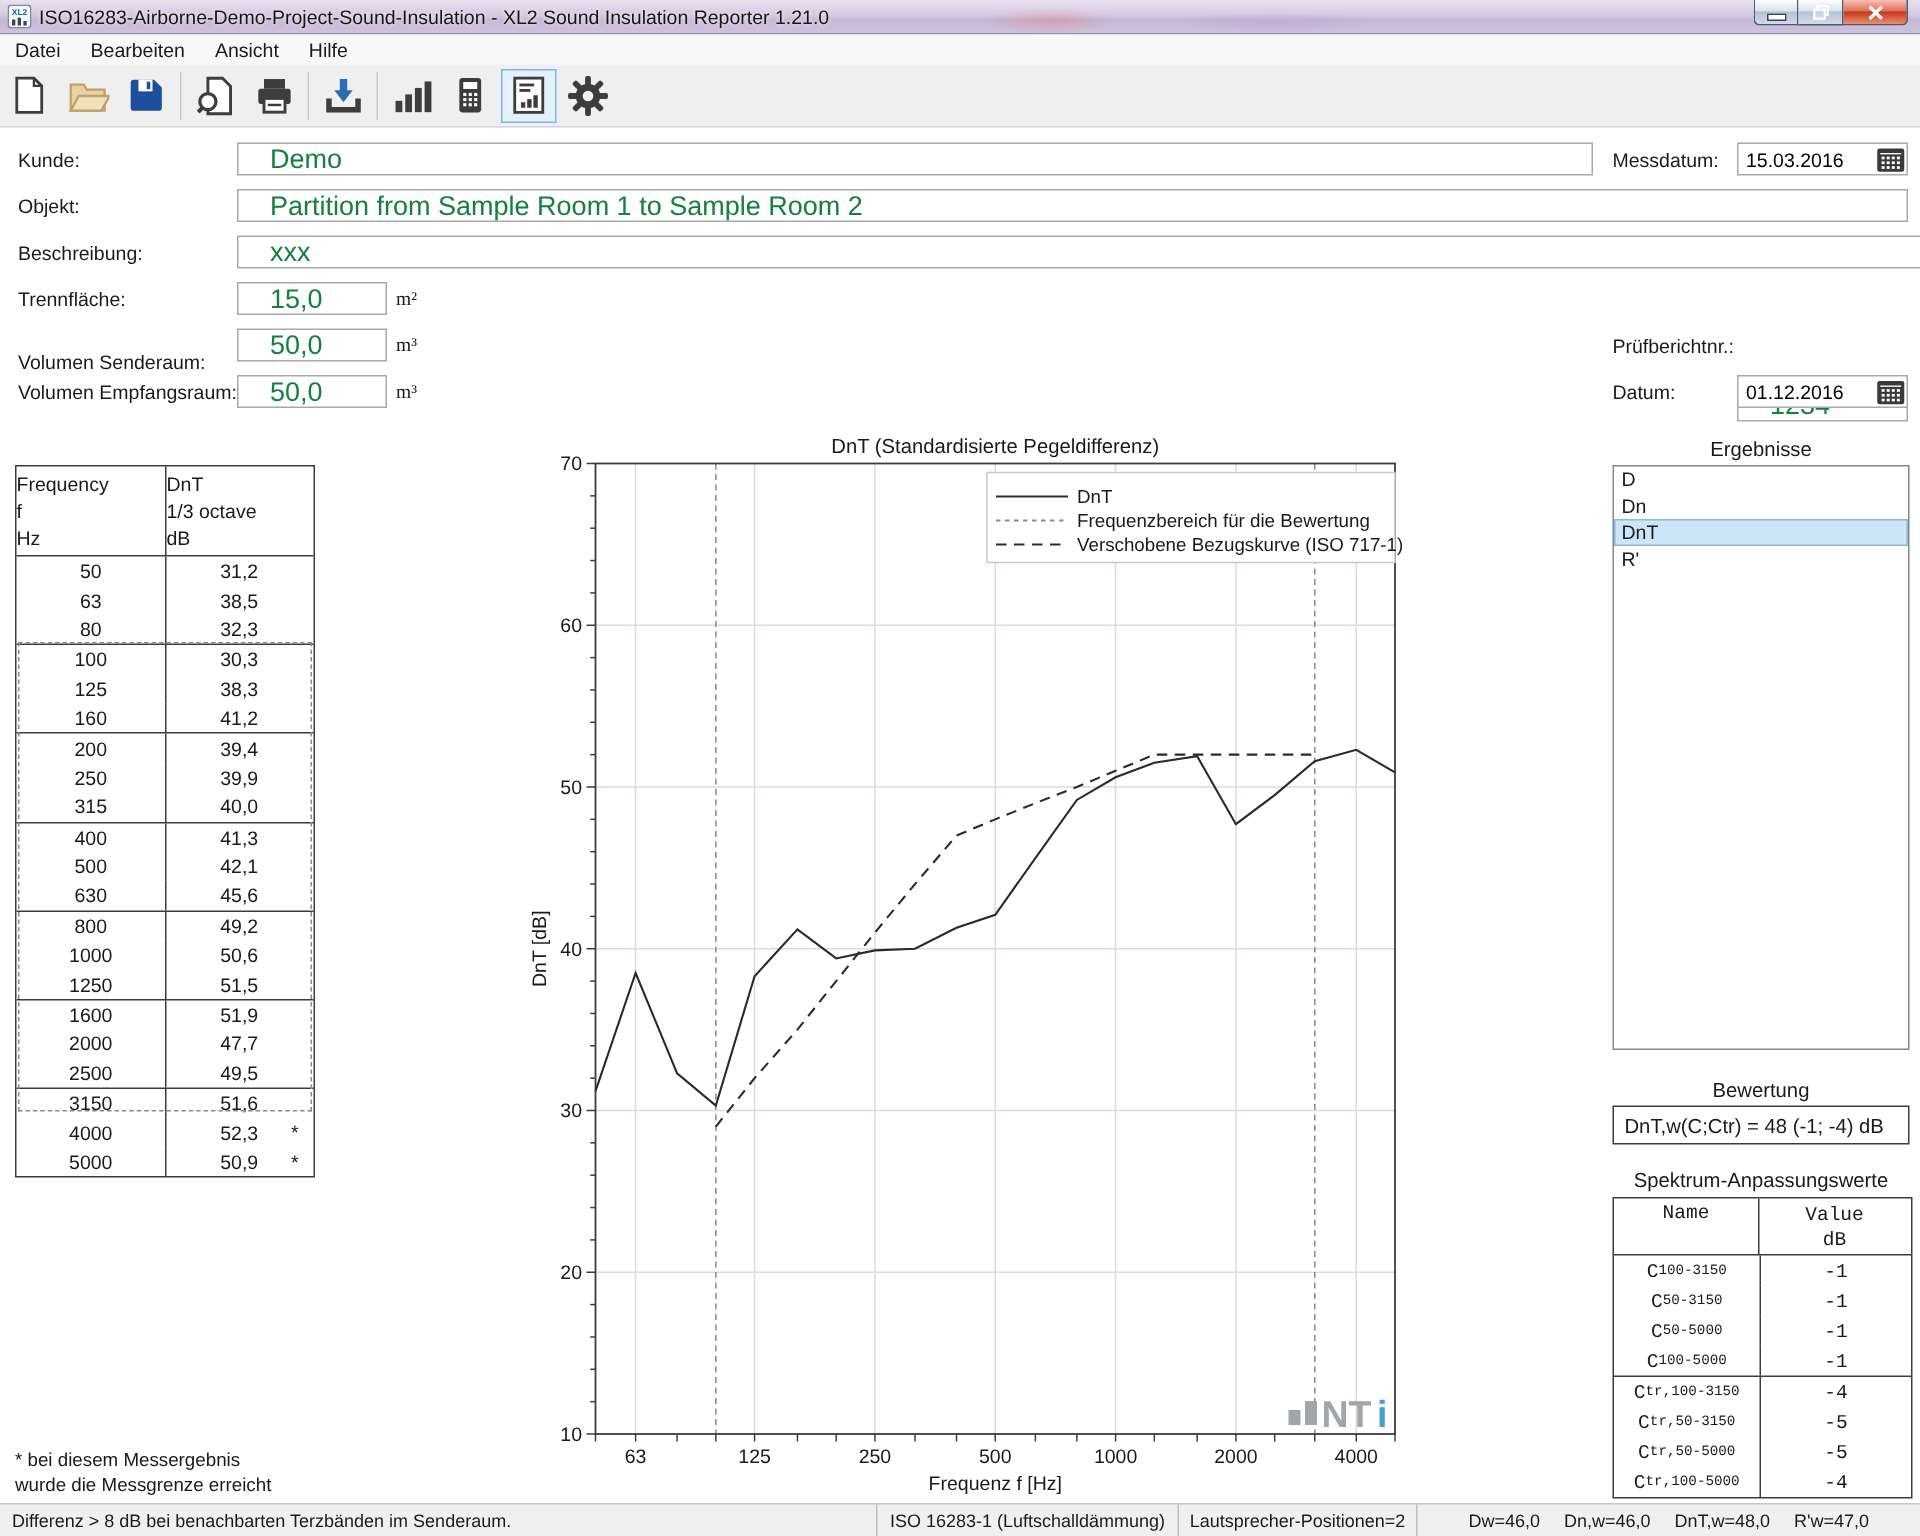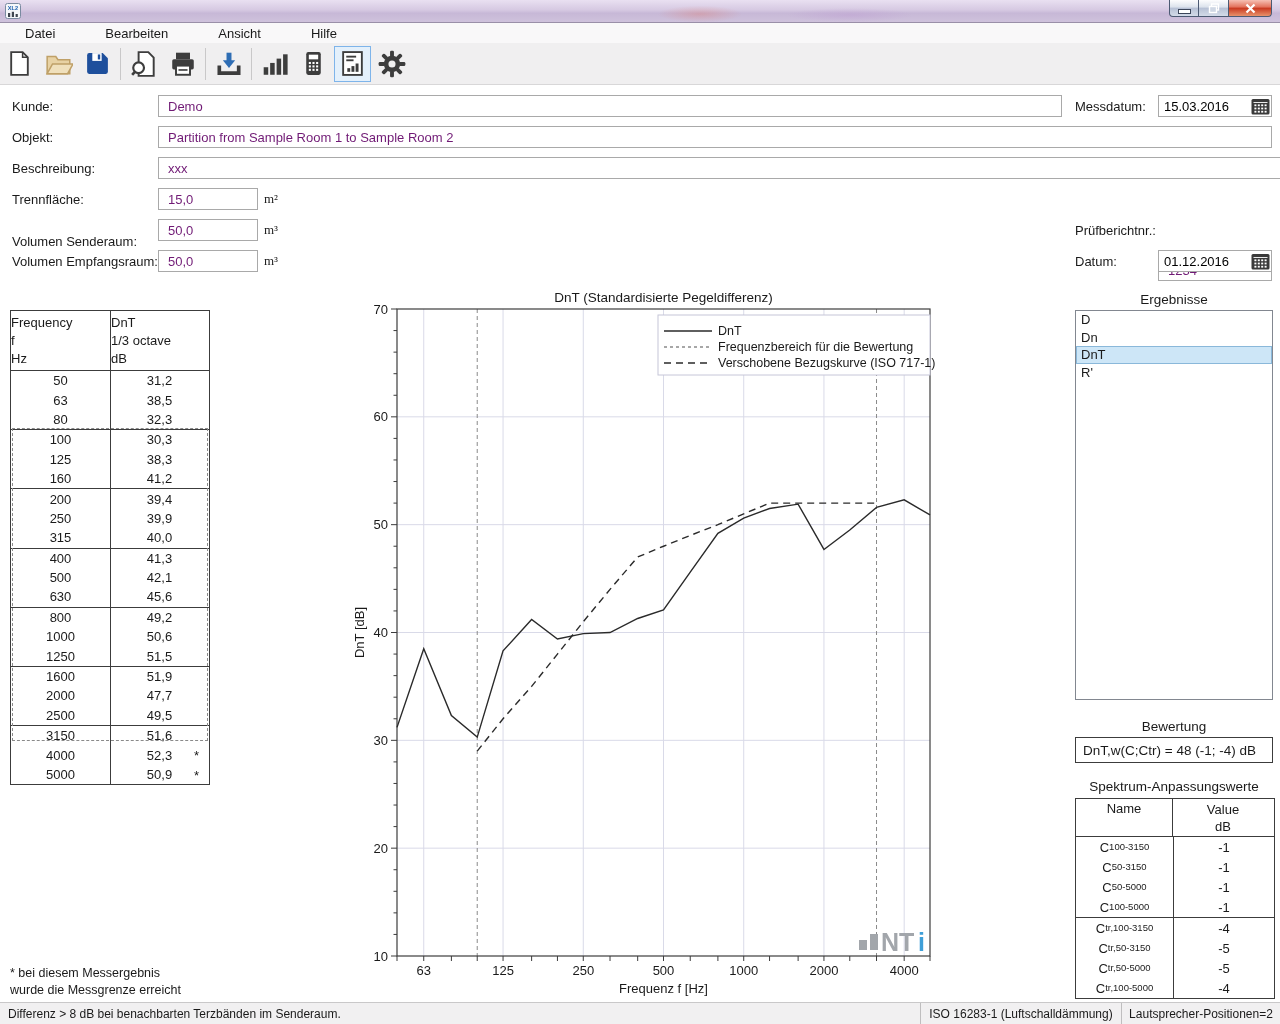--- a/index.html
+++ b/index.html
@@ -17,32 +17,32 @@
   .win-controls{position:absolute;right:8px;top:0;display:flex;}
   .wbtn{height:17px;border:1px solid #4c5a73;border-top:none;display:flex;align-items:center;justify-content:center;
         background:linear-gradient(180deg,#fdfdfe 0%,#dbe2ec 45%,#b6c0d4 50%,#d3dbe8 100%);box-sizing:border-box;}
   .wbtn.min{width:30px;border-radius:0 0 0 4px;}
   .wbtn.max{width:29px;border-left:none;border-right:none;}
   .wbtn.close{width:44px;border-radius:0 0 4px 0;
         background:linear-gradient(180deg,#f6c0b4 0%,#e2705a 45%,#c8371f 50%,#e8926b 100%);}
   .glyph-min{display:block;width:11px;height:3px;background:#fff;border:1px solid #3c465a;margin-top:6px;}
   
   .menubar{position:absolute;left:0;top:23px;width:1280px;height:20px;background:#f9f8f9;display:flex;align-items:center;}
-  .menu-item{padding:2px 25px;cursor:default;}
+  .menu-item{padding:2px 10px;cursor:default;}
   
   .toolbar{position:absolute;left:0;top:43px;width:1280px;height:41px;background:#f0eff0;
            border-bottom:1px solid #d8d7d8;display:flex;align-items:center;}
   .tbtn{width:37px;height:36px;margin:0 1px;display:flex;align-items:center;justify-content:center;
         border:1px solid transparent;box-sizing:border-box;}
   .tbtn.selected{border:1px solid #7eb4ea;background:#e4f0fb;}
   .tsep{width:1px;height:32px;background:#c9c8c9;margin:0 3px;}
   
   .flabel{position:absolute;height:22px;display:flex;align-items:center;white-space:nowrap;}
   .tb{position:absolute;height:22px;border:1px solid #a9a9a9;box-sizing:border-box;
-      font-family:"Liberation Sans",sans-serif;font-size:13px;padding:0 9px;color:#701a75;background:#fff;}
+      font-family:"Liberation Sans",sans-serif;font-size:18px;padding:0 21px;color:#15803d;background:#fff;}
   .unit{position:absolute;height:22px;display:flex;align-items:center;font-size:13px;font-family:Liberation Serif, serif;}
   .datebox{position:absolute;height:22px;border:1px solid #a9a9a9;box-sizing:border-box;background:#fff;
       display:flex;align-items:center;}
   .datebox input{border:none;outline:none;flex:1;min-width:0;font-family:"Liberation Sans",sans-serif;
       font-size:13px;padding:0 0 0 5px;background:transparent;}
   .calbtn{width:22px;height:20px;display:flex;align-items:center;justify-content:center;cursor:pointer;}
   
   #freq-table{position:absolute;left:10px;top:310px;width:198px;border:1px solid #3c3c3c;background:#fff;}
   #freq-header{display:flex;height:59px;border-bottom:1px solid #3c3c3c;}
   .fh-cell{display:flex;flex-direction:column;align-items:flex-start;justify-content:center;line-height:18px;}
@@ -54,21 +54,21 @@
   .ft-c2{width:97px;position:relative;display:flex;align-items:center;justify-content:center;}
   .ft-star{position:absolute;right:9px;top:50%;transform:translateY(-50%);}
   #freq-dash{position:absolute;left:1px;right:1px;top:117.2px;height:310.4px;border:1px dashed #8a8a8a;pointer-events:none;}
   
   .panel-title{position:absolute;width:198px;text-align:center;font-size:13.5px;}
   #results-list{position:absolute;left:1075px;top:310px;width:198px;height:390px;border:1px solid #828790;background:#fff;box-sizing:border-box;overflow:hidden;}
   .res-item{height:17.6px;display:flex;align-items:center;padding-left:4px;border:1px solid transparent;box-sizing:border-box;}
   .res-item.selected{background:#cde6f7;border:1px solid #8ab8da;}
   #rating-box{position:absolute;left:1075px;top:737px;width:198px;height:26px;border:1px solid #3c3c3c;box-sizing:border-box;
      display:flex;align-items:center;padding-left:7px;font-size:13.5px;background:#fff;}
-  #spec-table{position:absolute;left:1075px;top:798px;width:198px;border:1px solid #3c3c3c;background:#fff;}
+  #spec-table{position:absolute;left:1075px;top:798px;width:198px;border:1px solid #3c3c3c;background:#fff;font-family:Liberation Mono, monospace;}
   #spec-header{display:flex;height:37px;border-bottom:1px solid #3c3c3c;}
   .sh-c1{width:97px;border-right:1px solid #3c3c3c;display:flex;justify-content:center;padding-top:2px;box-sizing:border-box;}
   .sh-c2{width:100px;display:flex;flex-direction:column;align-items:center;line-height:17px;padding-top:2px;box-sizing:border-box;}
   .sp-row{display:flex;height:20px;}
   .sp-row.sp-group{border-top:1px solid #3c3c3c;}
   .sp-c1{width:97px;border-right:1px solid #3c3c3c;display:flex;align-items:center;justify-content:center;}
   .sp-c2{width:100px;display:flex;align-items:center;justify-content:center;}
   .sp-c1 sub{font-size:9.5px;line-height:0;}
   
   #footnote{position:absolute;left:10px;top:965px;font-size:12.5px;line-height:17px;}
@@ -90,20 +90,21 @@
       <svg width="16" height="16" viewBox="0 0 16 16">
         <rect x="0.5" y="0.5" width="15" height="15" rx="2" fill="#f5f7fa" stroke="#7a8aa0"></rect>
         <text x="8" y="6.8" font-size="5.6" font-weight="bold" fill="#1a5fae" text-anchor="middle" font-family="Liberation Sans, sans-serif">XL2</text>
         <g fill="#3f4650">
           <rect x="3" y="10" width="2.2" height="4"></rect>
           <rect x="6.8" y="8.8" width="2.2" height="5.2"></rect>
           <rect x="10.6" y="11" width="2.2" height="3"></rect>
         </g>
       </svg>
     </div>
+    <div class="title-text">ISO16283-Airborne-Demo-Project-Sound-Insulation - XL2 Sound Insulation Reporter 1.21.0</div>
     <div class="win-controls">
       <div class="wbtn min">
           <span class="glyph-min"></span>
         </div>
       <div class="wbtn max">
         <svg width="12" height="11" viewBox="0 0 12 11">
           <rect x="3.5" y="1" width="7" height="6" fill="none" stroke="#fff" stroke-width="1.4"></rect>
           <rect x="1.5" y="3.5" width="7" height="6" fill="#cfd7e4" stroke="#fff" stroke-width="1.4"></rect>
         </svg>
       </div>
@@ -650,15 +651,23 @@
 
   <div id="footnote">
     <div>* bei diesem Messergebnis</div>
     <div>wurde die Messgrenze erreicht</div>
   </div>
 
   <div class="statusbar">
     <div class="sseg first">Differenz &gt; 8 dB bei benachbarten Terzbänden im Senderaum.</div>
     <div class="sseg b" style="width:200px">ISO 16283-1 (Luftschalldämmung)</div>
     <div class="sseg b" style="width:158px">Lautsprecher-Positionen=2</div>
+    <div class="sseg b" style="width:335px">
+      <div id="status-values">
+          <span>Dw=46,0</span>
+          <span>Dn,w=46,0</span>
+          <span>DnT,w=48,0</span>
+          <span>R'w=47,0</span>
+        </div>
+    </div>
   </div>
 
 </div>
 
 </body></html>

